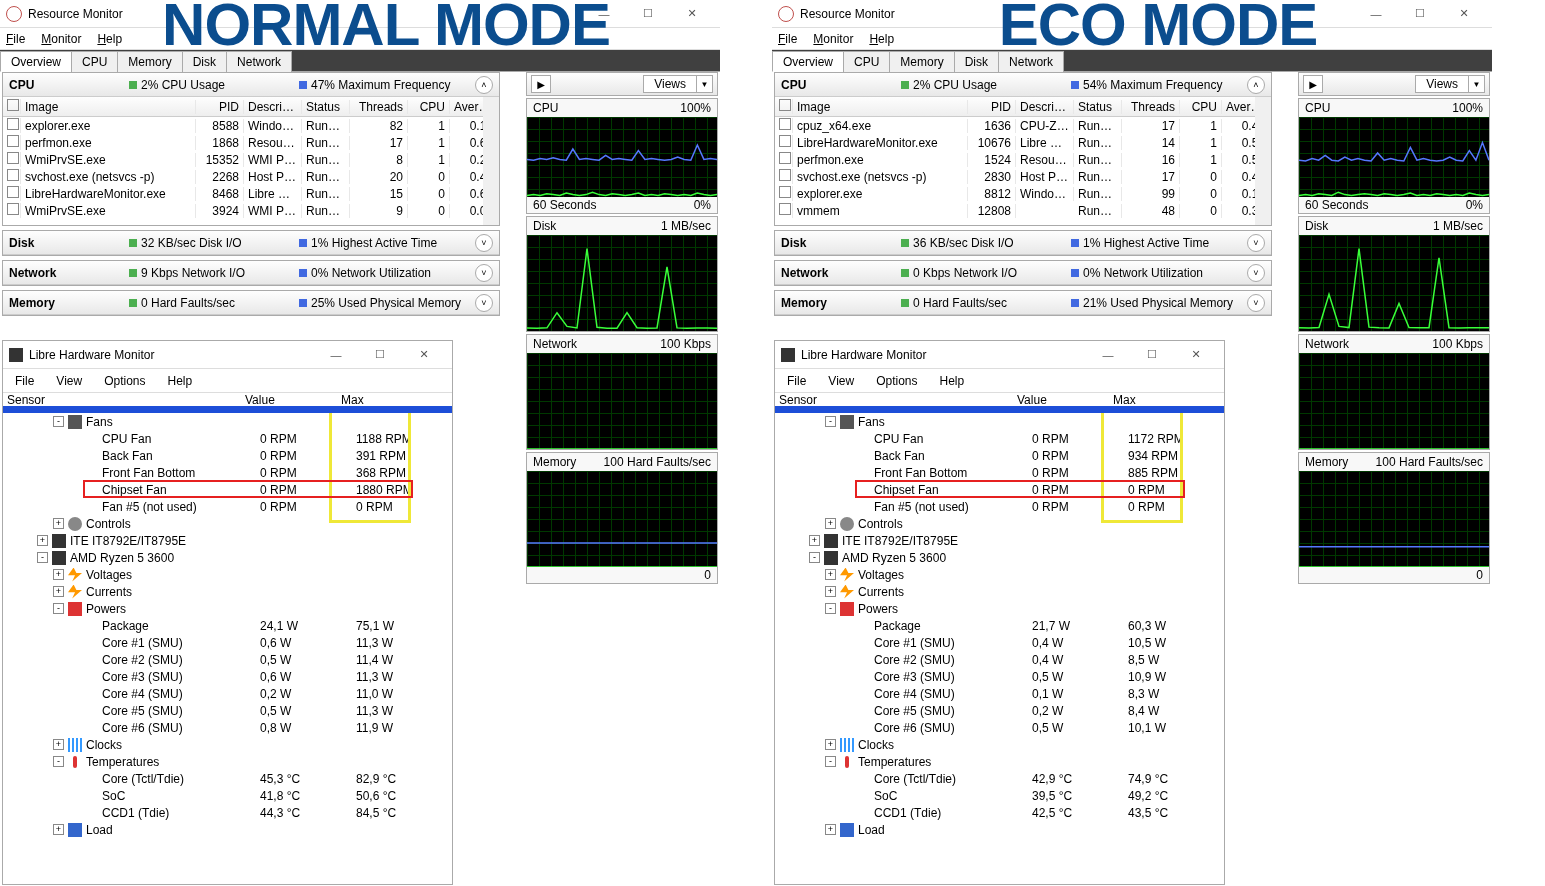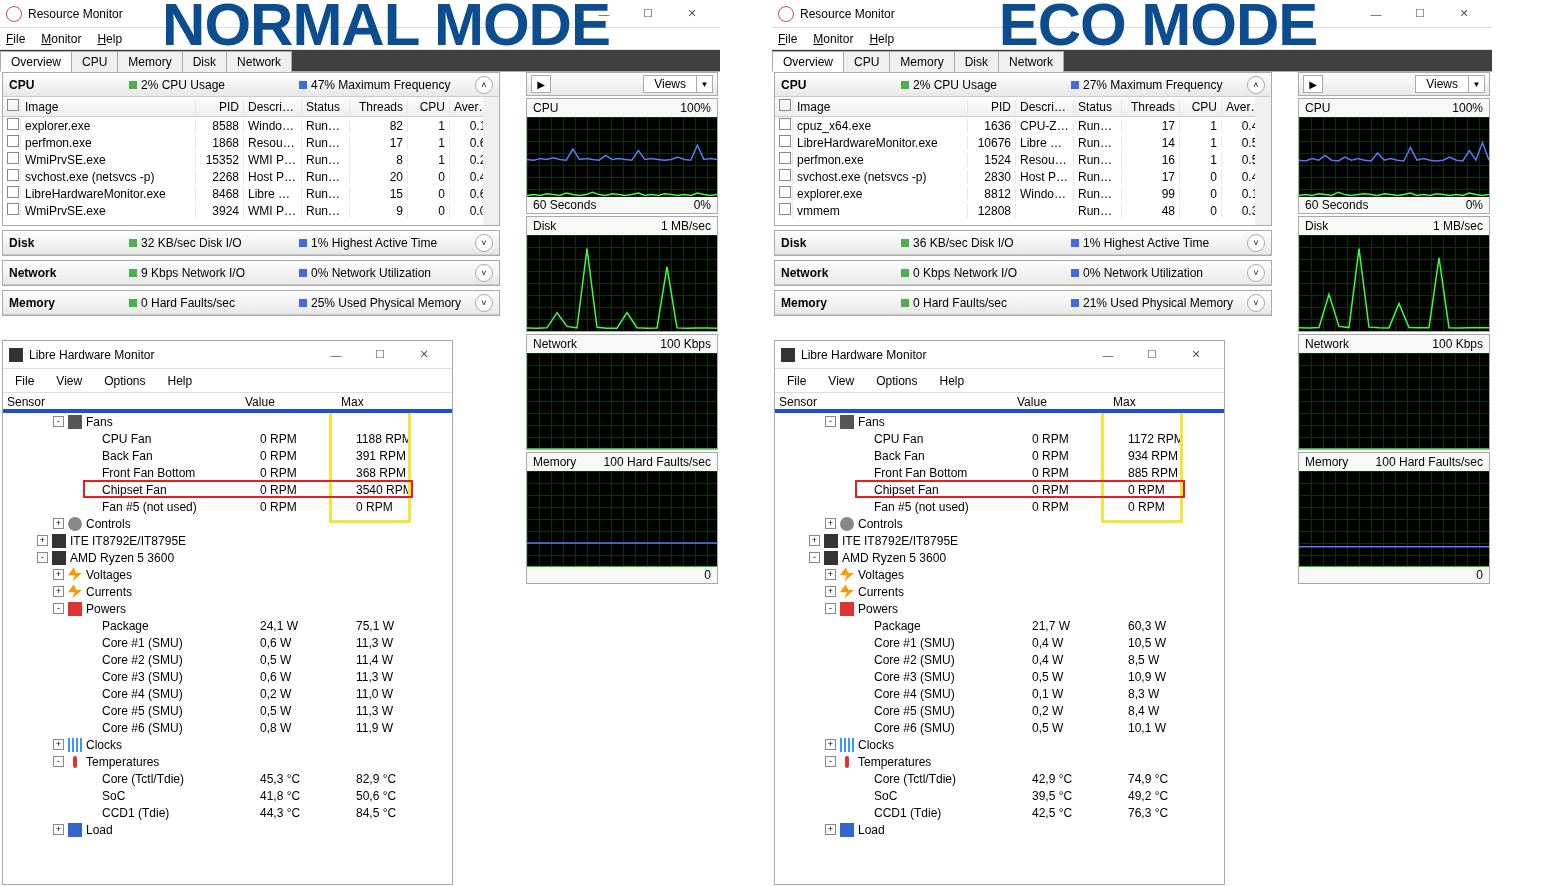--- a/index.html
+++ b/index.html
@@ -57,21 +57,21 @@
 .graph-block{border:1px solid #aaa;margin-top:2px}
 .graph-title{display:flex;justify-content:space-between;padding:2px 6px;background:#f8f8f8;font-size:11px}
 .graph-canvas{height:80px;background:#000;position:relative;overflow:hidden}
 .grid{position:absolute;inset:0;background-image:linear-gradient(#003800 1px,transparent 1px),linear-gradient(90deg,#003800 1px,transparent 1px);background-size:12px 12px}
 .graph-footer{display:flex;justify-content:space-between;padding:1px 6px;font-size:11px;background:#f8f8f8}
 
 .lhm{position:absolute;top:340px;left:2px;width:451px;height:545px;background:#fff;border:1px solid #aaa;overflow:hidden}
 .lhm .titlebar{border-bottom:1px solid #ddd}
 .lhm .titlebar .appicon2{width:14px;height:14px;background:#333;margin-right:6px}
 .lhm-menubar{height:24px;display:flex;align-items:center;gap:22px;padding:0 12px;border-bottom:1px solid #ddd}
-.lhm-hdr{display:flex;height:20px;align-items:flex-end;background:#fff;border-bottom:4px solid #1d4ed8;font-size:12px}
+.lhm-hdr{display:flex;height:20px;align-items:flex-start;background:#fff;border-bottom:7px solid #1d4ed8;font-size:12px}
 .lhm-hdr div{padding:0 4px}
 .lh-sensor{width:238px;flex:none}
 .lh-val{width:96px;flex:none}
 .lh-max{width:96px;flex:none}
 .lhm-body{position:relative;height:calc(100% - 76px);overflow:hidden;font-size:12px}
 .tree-row{display:flex;align-items:center;height:17px;padding-left:6px}
 .tree-row .ind{display:inline-block}
 .exp{width:11px;height:11px;border:1px solid #888;display:inline-flex;align-items:center;justify-content:center;font-size:9px;line-height:1;margin-right:4px;flex:none}
 .noexp{width:15px;display:inline-block;flex:none}
 .ticon{width:14px;height:14px;margin-right:4px;flex:none;display:inline-block}
@@ -380,21 +380,21 @@
           <span class="noexp"></span>
       <span class="name">Front Fan Bottom</span>
       <span class="val">0 RPM</span>
       <span class="max">368 RPM</span>
     </div>
         <div class="tree-row">
       <span class="ind" style="width:78px"></span>
           <span class="noexp"></span>
       <span class="name">Chipset Fan</span>
       <span class="val">0 RPM</span>
-      <span class="max">3540 RPM</span>
+      <span class="max">1880 RPM</span>
     </div>
         <div class="tree-row">
       <span class="ind" style="width:78px"></span>
           <span class="noexp"></span>
       <span class="name">Fan #5 (not used)</span>
       <span class="val">0 RPM</span>
       <span class="max">0 RPM</span>
     </div>
       <div class="tree-row">
       <span class="ind" style="width:44px"></span>
@@ -572,21 +572,21 @@
       <div class="resmon-left">
         <div class="panel">
           <div class="panel-hdr">
             <span class="pname">CPU</span>
             <span class="metric m1">
                 <span class="sq green"></span>
                 <span>2% CPU Usage</span>
               </span>
             <span class="metric">
                 <span class="sq blue"></span>
-                <span>27% Maximum Frequency</span>
+                <span>54% Maximum Frequency</span>
               </span>
             <span class="chev">˄</span>
           </div>
           <div class="cpu-panel-body">
             <div class="proc-table">
               <div class="th">
                 <div class="c-chk"><span class="chk"></span></div>
                 <div class="c-img">Image</div>
                 <div class="c-pid">PID</div>
                 <div class="c-desc">Descripti…</div>
@@ -969,21 +969,21 @@
           <span class="noexp"></span>
       <span class="name">SoC</span>
       <span class="val">39,5 °C</span>
       <span class="max">49,2 °C</span>
     </div>
         <div class="tree-row">
       <span class="ind" style="width:78px"></span>
           <span class="noexp"></span>
       <span class="name">CCD1 (Tdie)</span>
       <span class="val">42,5 °C</span>
-      <span class="max">76,3 °C</span>
+      <span class="max">43,5 °C</span>
     </div>
       <div class="tree-row">
       <span class="ind" style="width:44px"></span>
       <span class="exp">+</span>
       <span class="ticon load"></span>
       <span class="name">Load</span>
       <span class="val"></span>
           <span class="max"></span>
     </div>
       <div class="yellow-box" style="left:326px;top:-6px;width:82px;height:116px"></div>

